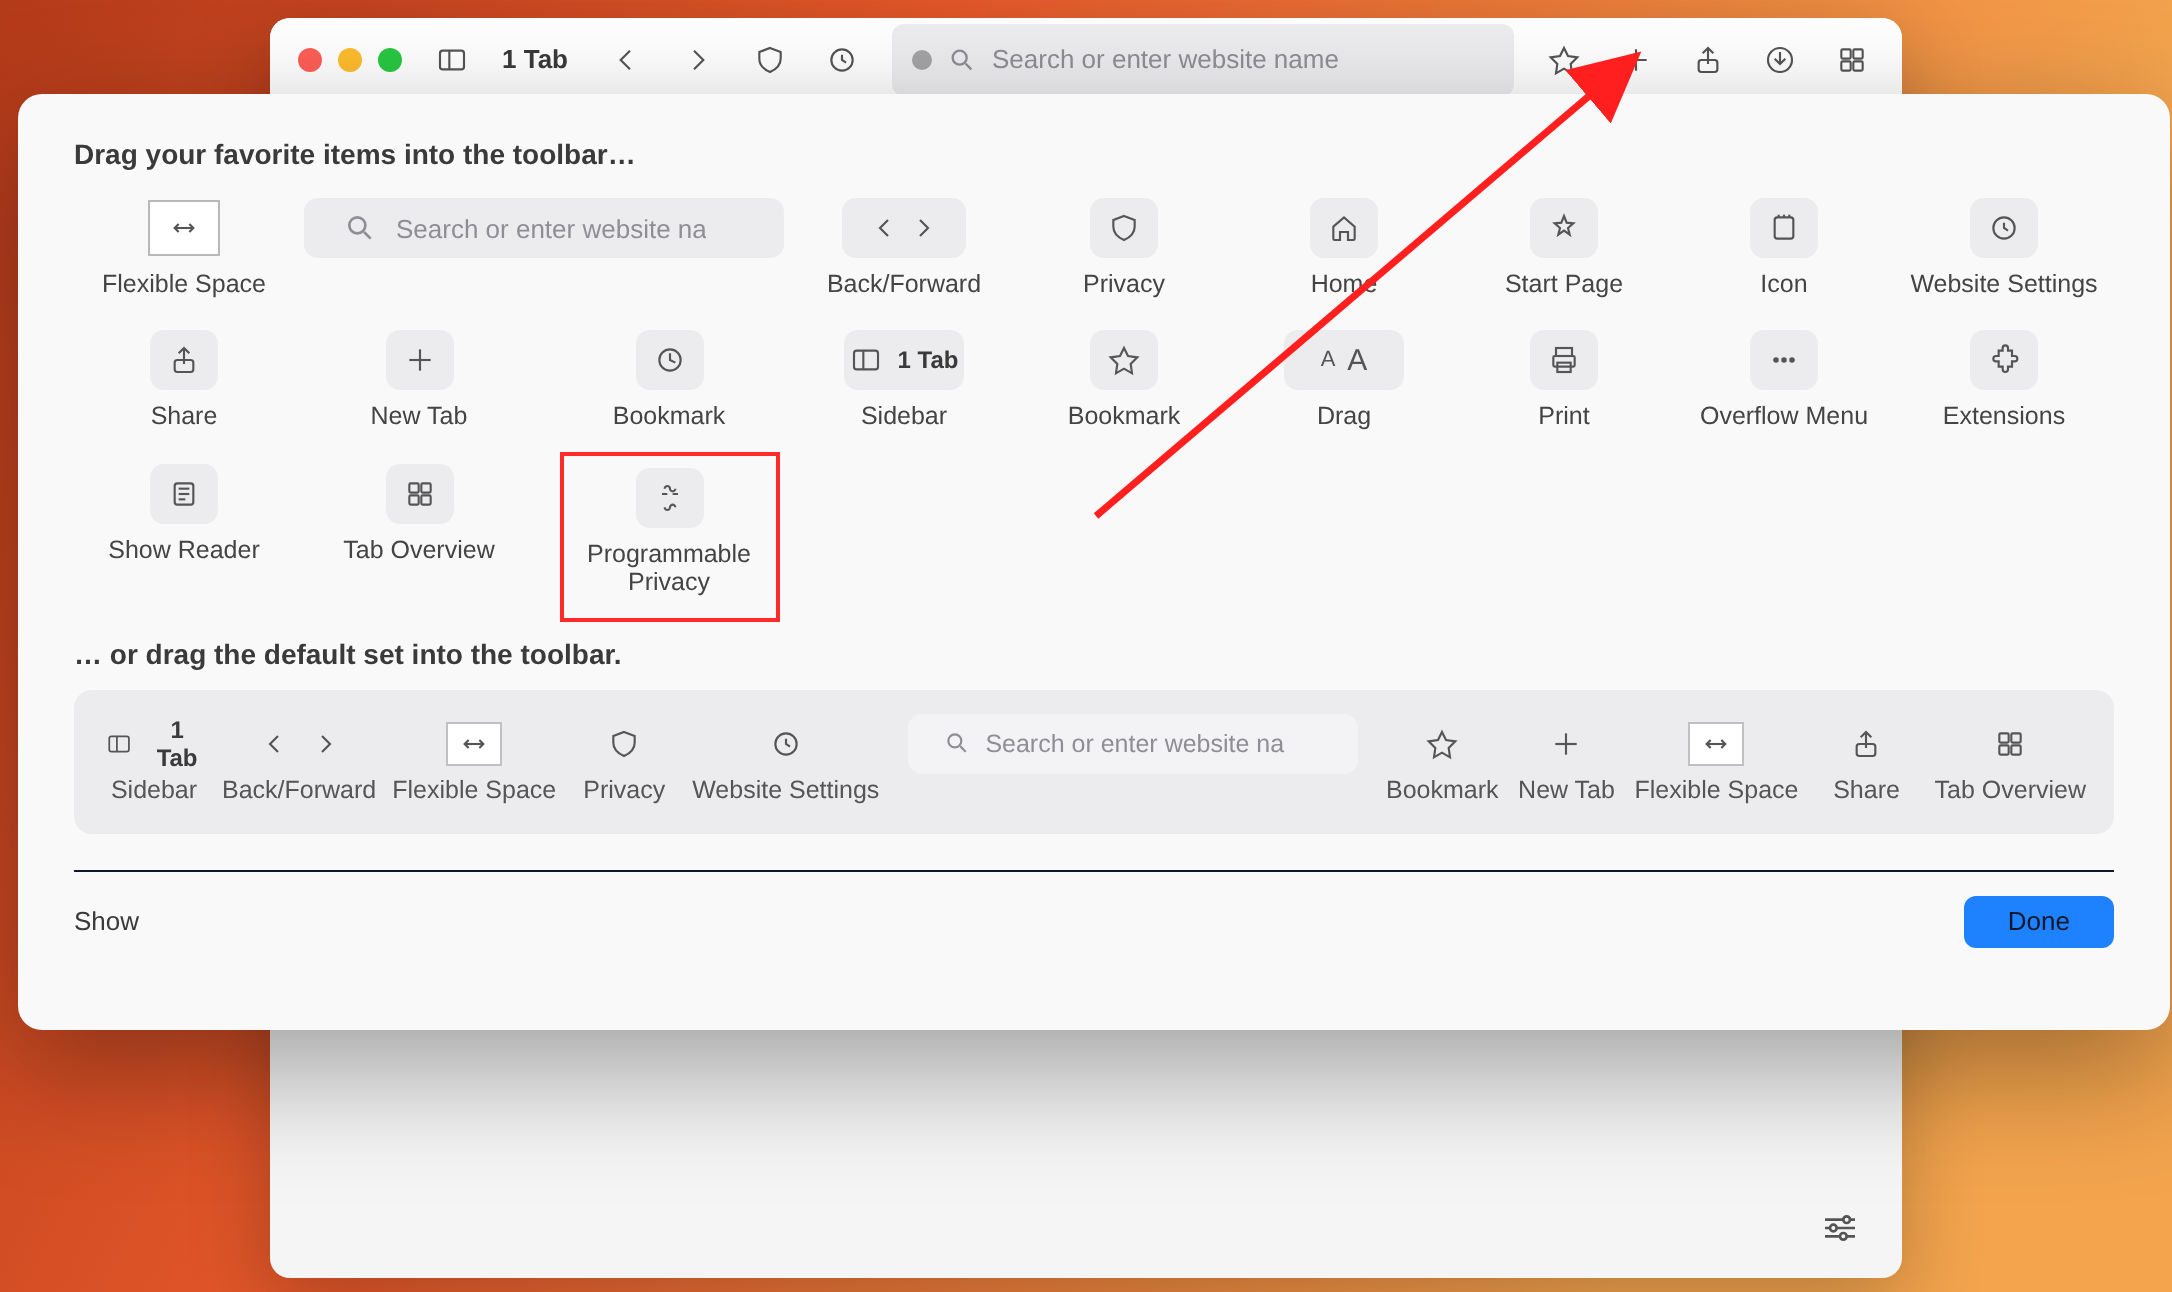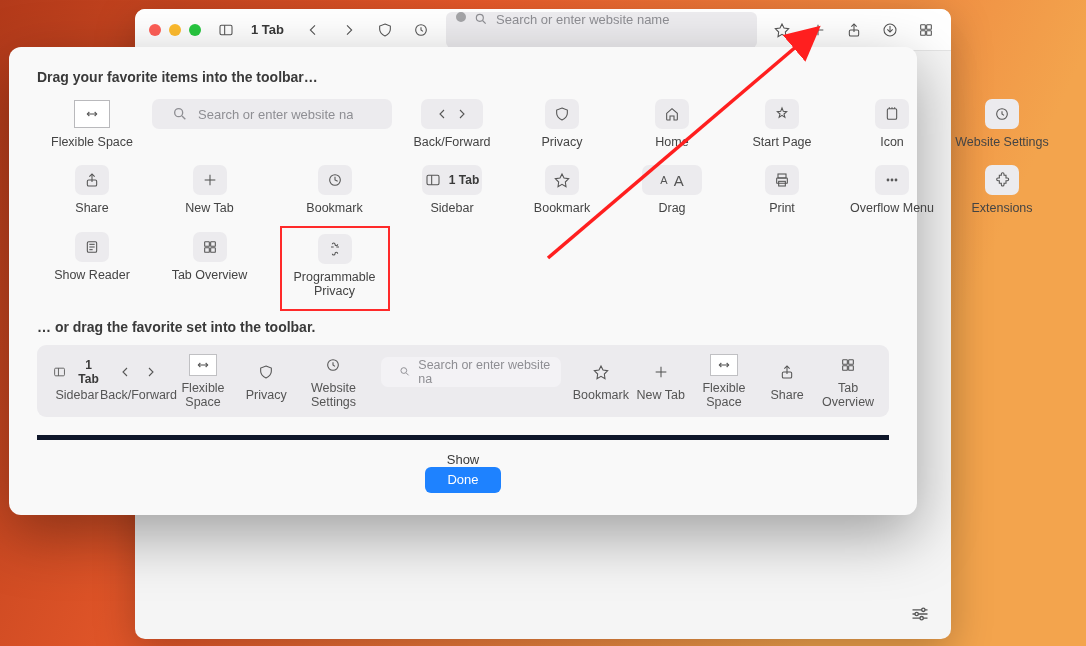--- a/index.html
+++ b/index.html
@@ -30,33 +30,33 @@
     font-size:13px; color:#5e5e5e;
   }
   .traffic { display:flex; gap:8px; }
   .dot { width:12px; height:12px; border-radius:50%; }
   .red{background:#ff5f57;} .yellow{background:#febc2e;} .green{background:#28c840;}
   .tb-icn { width:22px; height:22px; display:flex; align-items:center; justify-content:center; color:#6b6b6b; }
   .tb-icn svg, .tile-icon svg, .ds-icn svg { width:16px; height:16px; stroke:#555; fill:none; stroke-width:1.6; }
   .tab-label { font-weight:600; color:#3a3a3a; margin-right:4px; }
   .addr {
     flex:1; height:36px; background:#edecef; border-radius:6px;
-    display:flex; align-items:flex-start; padding:0 10px; gap:8px;
+    display:flex; align-items:center; padding:0 10px; gap:8px;
     color:#8e8e93; font-size:13px;
   }
   .addr .mag{ width:14px; height:14px; }
   .addr .pdot {
     width:10px;height:10px;border-radius:50%;
     border:2px solid #a4a4a7; background:#a4a4a7;
   }
 
   
   .sheet {
     position:absolute; top:47px; left:9px;
-    width:908px; height:468px;
+    width:1076px; height:468px;
     background:#f9f9f9;
     border-radius:12px;
     box-shadow:0 20px 60px rgba(0,0,0,.35);
     padding:22px 28px 14px;
     color:#3a3a3a;
     font-size:13.5px;
   }
   .sheet h1{ font-size:14px; font-weight:600; margin-bottom:14px; }
 
   .tiles-grid{
@@ -137,40 +137,39 @@
     color:#8e8e93;font-size:12.5px;min-width:180px;
     margin:0 6px 18px;
   }
   .ds-flex-space{
     width:38px;height:22px;border:1px solid #c0c0c3;background:#fff;
     display:flex;align-items:center;justify-content:center;
   }
 
   
   .sheet-footer{
-    border-top:5px solid #0f172a;
+    border-top:1px solid #0f172a;
     padding-top:12px;
     display:flex;align-items:center;justify-content:space-between;
     font-size:13px;
-    flex-direction:column;
   }
   .select-ctl{
     height:24px; width:118px;border-radius:5.5px;
     border:1px solid #d0d0d4;background:#fff;
     display:flex;align-items:center;justify-content:space-between;
     padding:0 6px 0 10px;font-size:13px;
   }
   .select-ctl .chevs{
     width:16px;height:18px;border-radius:4px;background:#2f7cff;
     display:flex;flex-direction:column;align-items:center;justify-content:center;
   }
   .select-ctl .chevs svg{width:8px;height:5px;stroke:#fff;stroke-width:2;fill:none;}
   .done-btn{
     height:26px;padding:0 22px;border-radius:6px;
-    background:#1e82ff;color:#ffffff;font-size:13px;font-weight:500;
+    background:#1e82ff;color:#0f172a;font-size:13px;font-weight:500;
     display:flex;align-items:center;
   }
 
   
   .body-icon{
     position:absolute;right:18px;bottom:14px;
     width:26px;height:22px;display:flex;align-items:center;justify-content:center;
   }
 
   
@@ -477,21 +476,21 @@
         </div>
       <span class="tile-lbl" style="white-space:pre-line;">Programmable
 Privacy</span>
     </div>
     <div class="tile spacer-cell"></div>
     <div class="tile spacer-cell"></div>
     <div class="tile spacer-cell"></div>
     <div class="tile spacer-cell"></div>
   </div>
 
-  <h2 class="subhead">… or drag the favorite set into the toolbar.</h2>
+  <h2 class="subhead">… or drag the default set into the toolbar.</h2>
 
   <div class="default-set">
     <div class="ds-item">
       <span class="ds-icn wide">
         <svg viewBox="0 0 24 24">
             <rect x="3" y="5" width="18" height="14" rx="2"></rect>
             <line x1="10" y1="5" x2="10" y2="19"></line>
           </svg>
         <span style="font-weight:600;color:#3a3a3a;font-size:12px;">1 Tab</span>
       </span>

